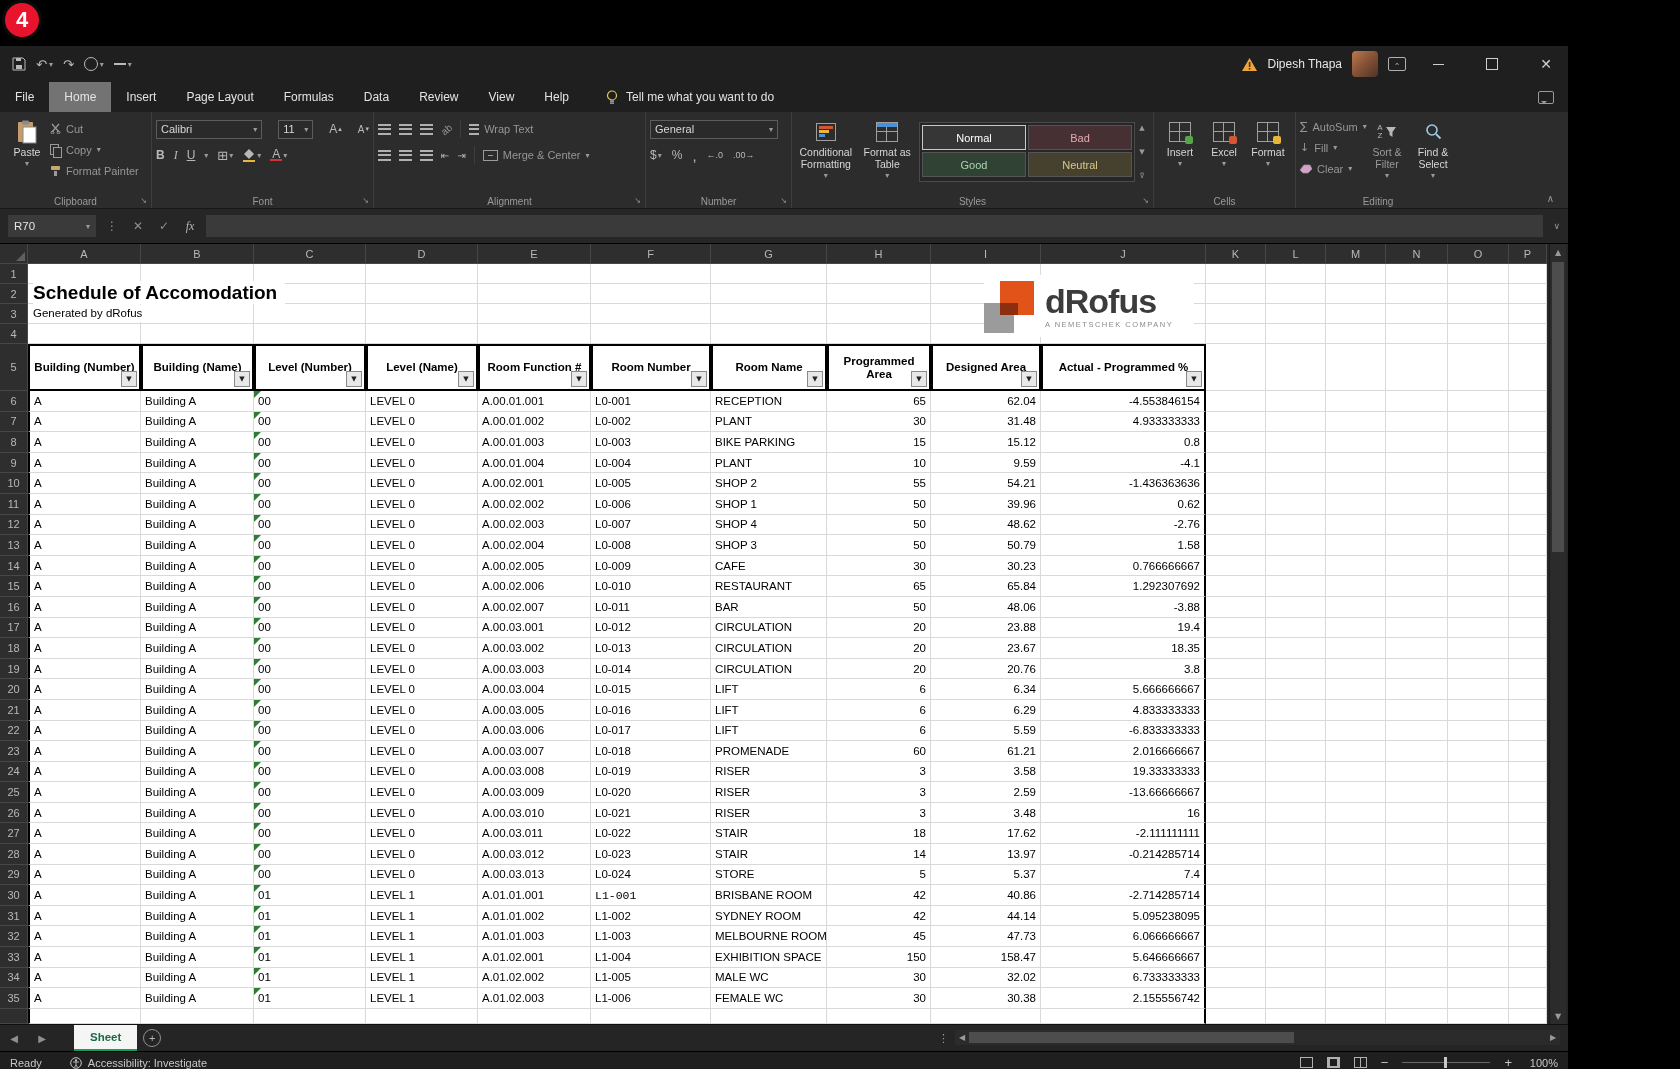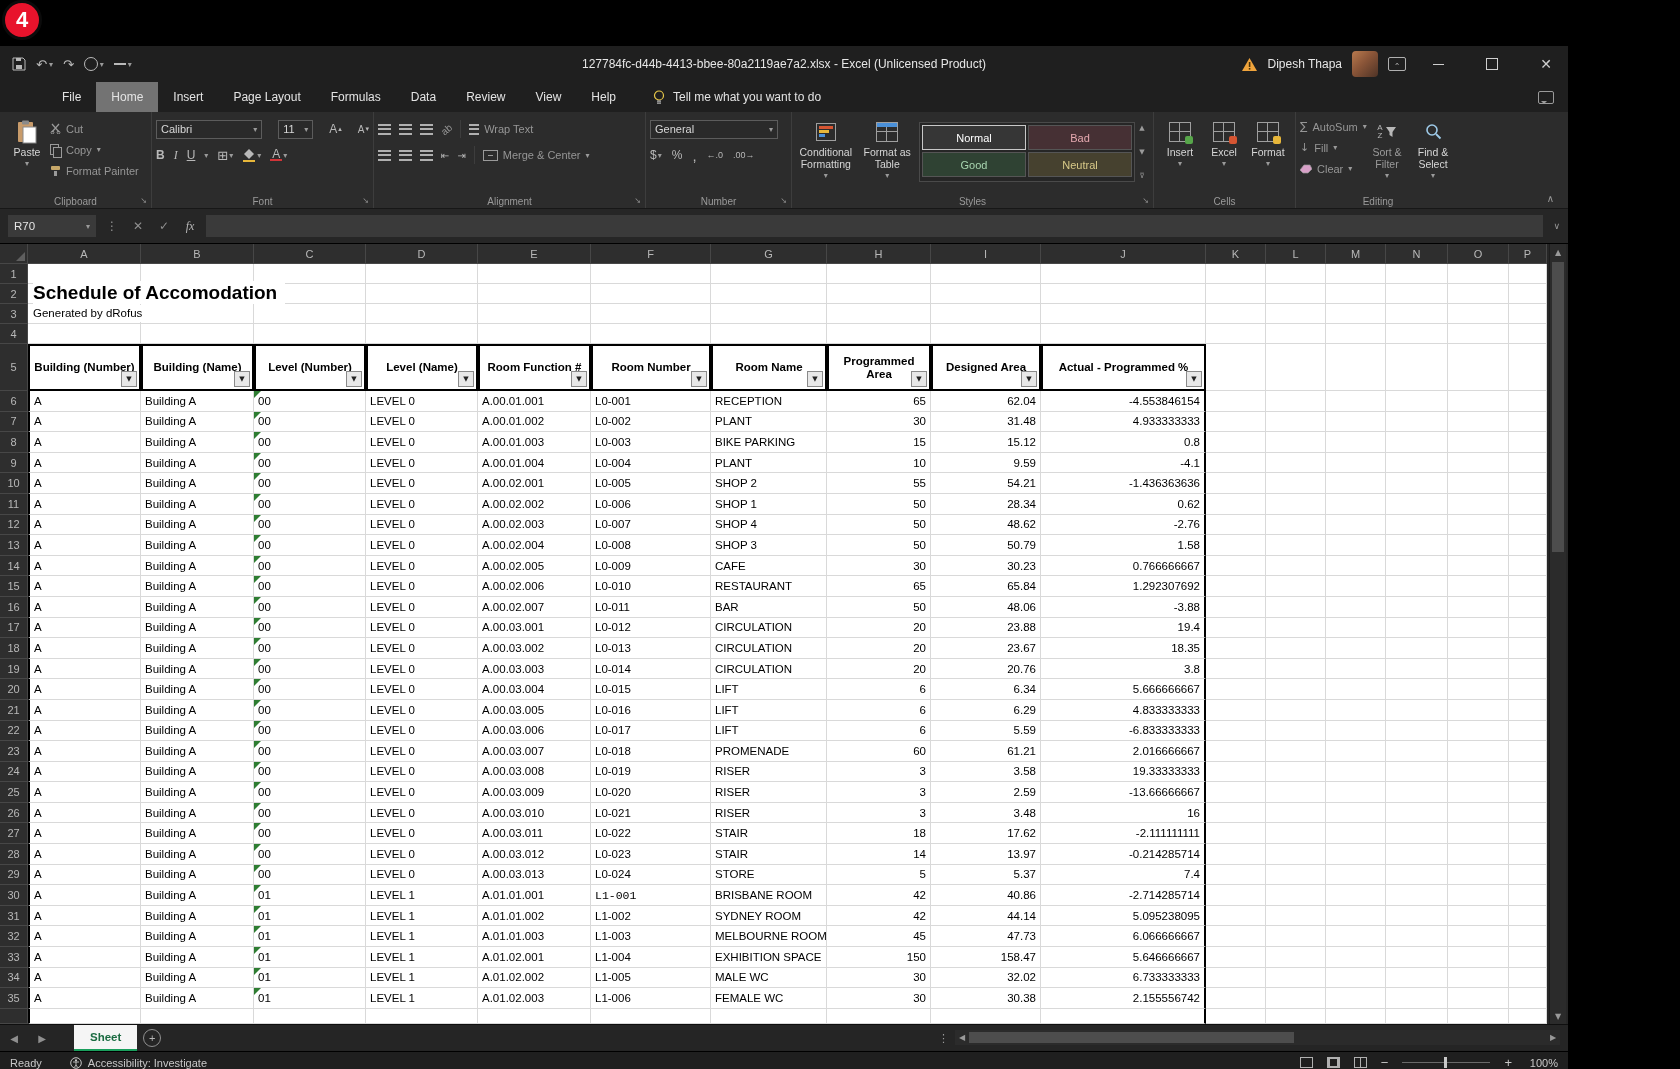--- a/index.html
+++ b/index.html
@@ -149,21 +149,20 @@
         <span class="qbtn ic">↷</span>
         <span class="qbtn">
           <span style="width:12px;height:12px;border:1px solid #b9b9b9;border-radius:50%;display:inline-block;"></span>
           <span class="caret ic">▾</span>
         </span>
         <span class="qbtn">
           <span style="display:inline-block;width:12px;border-top:2px solid #b9b9b9;"></span>
             <span class="caret ic">▾</span>
         </span>
       </div>
-      <div id="title-text">127784fc-d44b-4413-bbee-80a2119ae7a2.xlsx  -  Excel (Unlicensed Product)</div>
       <div class="tb-right">
         <span>
           <svg width="17" height="15" viewBox="0 0 17 15">
               <path d="M8.5 1 16 14H1z" fill="#f0a43c"></path>
               <rect x="7.8" y="5" width="1.6" height="5" fill="#4a3208"></rect>
               <rect x="7.8" y="11" width="1.6" height="1.6" fill="#4a3208"></rect>
             </svg>
         </span>
         <span id="user-name">Dipesh Thapa</span>
         <span id="avatar"></span>
@@ -172,21 +171,21 @@
             <span class="mini"></span>
           </span>
         <span class="winbtn">
             <span class="maxi"></span>
           </span>
         <span class="winbtn close ic">✕</span>
       </div>
     </div>
 
     <div id="tabsrow">
-      <div id="ribbonTabs" style="display:flex;padding-left:47px;">
+      <div id="ribbonTabs" style="display:flex;">
           <div class="rtab">File</div>
           <div class="rtab active">Home</div>
           <div class="rtab">Insert</div>
           <div class="rtab">Page Layout</div>
           <div class="rtab">Formulas</div>
           <div class="rtab">Data</div>
           <div class="rtab">Review</div>
           <div class="rtab">View</div>
           <div class="rtab">Help</div>
         </div>
@@ -719,21 +718,21 @@
           <div class="grow" style="height: 20.6px;">
             <div class="gut">11</div>
             <div class="gcell tableL" style="width: 113px;">A</div>
             <div class="gcell" style="width: 113px;">Building A</div>
             <div class="gcell" style="width: 112px;">00<span class="tri"></span></div>
             <div class="gcell" style="width: 112px;">LEVEL 0</div>
             <div class="gcell" style="width: 113px;">A.00.02.002</div>
             <div class="gcell" style="width: 120px;">L0-006</div>
             <div class="gcell" style="width: 116px;">SHOP 1</div>
             <div class="gcell num" style="width: 104px;">50</div>
-            <div class="gcell num" style="width: 110px;">28.34</div>
+            <div class="gcell num" style="width: 110px;">39.96</div>
             <div class="gcell num tableR" style="width: 165px;">0.62</div>
             <div class="gcell" style="width: 60px;"></div>
             <div class="gcell" style="width: 60px;"></div>
             <div class="gcell" style="width: 60px;"></div>
             <div class="gcell" style="width: 62px;"></div>
             <div class="gcell" style="width: 61px;"></div>
             <div class="gcell" style="width: 38px;"></div>
           </div>
           <div class="grow" style="height: 20.6px;">
             <div class="gut">12</div>
@@ -1207,20 +1206,31 @@
             <div class="gcell" style="width: 60px;"></div>
             <div class="gcell" style="width: 60px;"></div>
             <div class="gcell" style="width: 62px;"></div>
             <div class="gcell" style="width: 61px;"></div>
             <div class="gcell" style="width: 38px;"></div>
           </div>
         </div>
 
       <div class="ovl" id="doc-title">Schedule of Accomodation</div>
       <div class="ovl" id="doc-sub">Generated by dRofus</div>
+      <div class="ovl" id="logo">
+        <span id="logo-squares">
+          <span id="sq-orange"></span>
+            <span id="sq-gray"></span>
+            <span id="sq-overlap"></span>
+        </span>
+        <span id="logo-text">
+          <span id="logo-name">dRofus</span>
+          <span id="logo-sub">A NEMETSCHEK COMPANY</span>
+        </span>
+      </div>
 
       <div id="vscroll">
         <div class="arr ic">▲</div>
         <div id="vthumb"></div>
         <div class="arr dn ic">▼</div>
       </div>
     </div>
 
     <div id="tabbar">
       <span class="navarr ic">◀</span>

